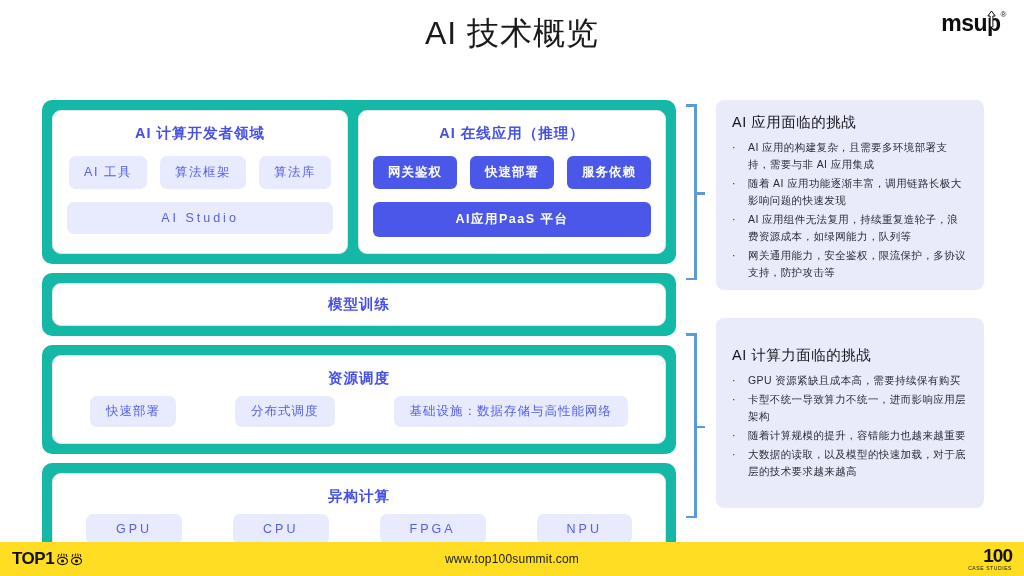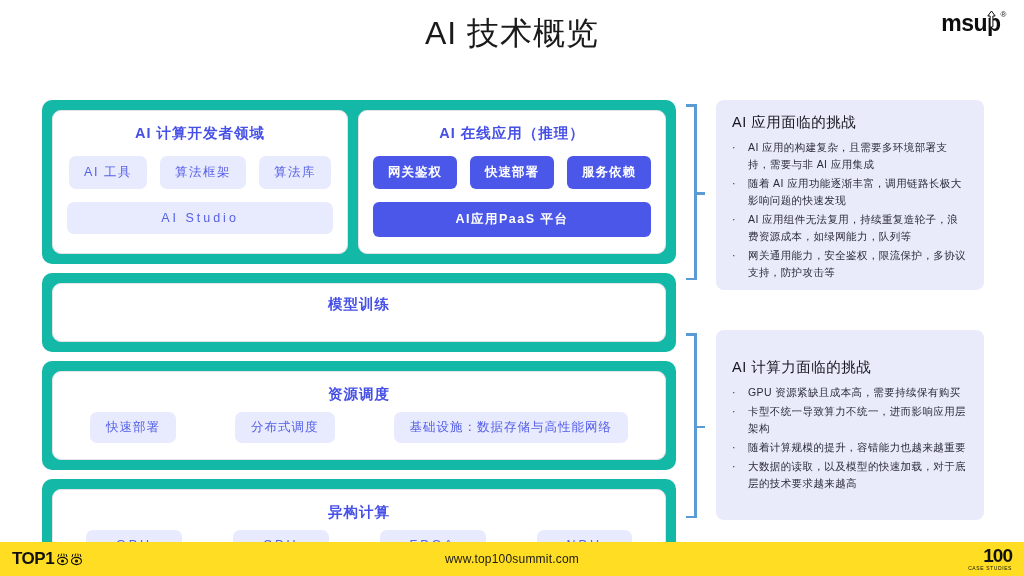--- a/index.html
+++ b/index.html
@@ -69,21 +69,21 @@
     text-align: center;
     white-space: nowrap;
   }
   .tag.wide { display: block; width: 100%; margin-top: 13px; padding: 9px 0; letter-spacing: 3px; }
   .tag.solid { background: #4b57e8; color: #ffffff; font-weight: 700; letter-spacing: 1px; border-radius: 6px; }
   .tag.solid.wide { font-weight: 700; letter-spacing: 1.5px; }
   .tag.sched { padding: 7px 16px; letter-spacing: 1px; }
   .tag.chip { padding: 8px 30px; letter-spacing: 3px; }
 
   .single-line-card { padding: 11px 14px; }
-  .single-line-card .card-title { margin-bottom: 16px; }
+  .single-line-card .card-title { margin-bottom: 0; }
 
   
   .bracket { position: absolute; }
   .bracket .vline { position: absolute; left: 8px; top: 0; bottom: 0; width: 2.5px; background: #5b9bd5; }
   .bracket .cap { position: absolute; left: 0; width: 11px; height: 2.5px; background: #5b9bd5; }
   .bracket .cap.top { top: 0; }
   .bracket .cap.bot { bottom: 0; }
   .bracket .nub { position: absolute; left: 8px; width: 11px; height: 2.5px; background: #5b9bd5; top: 50%; }
 
   
@@ -227,21 +227,21 @@
         <span class="dot">·</span>
         <span class="txt">AI 应用组件无法复用，持续重复造轮子，浪费资源成本，如绿网能力，队列等</span>
       </li>
       <li>
         <span class="dot">·</span>
         <span class="txt">网关通用能力，安全鉴权，限流保护，多协议支持，防护攻击等</span>
       </li>
     </ul>
   </div>
 
-  <div class="info-panel" style="left:716px; top:330px; width:268px; height:190px; padding-top:28px;">
+  <div class="info-panel" style="left:716px; top:318px; width:268px; height:190px; padding-top:28px;">
     <div class="info-title">AI 计算力面临的挑战</div>
     <ul class="info-list">
       <li>
         <span class="dot">·</span>
         <span class="txt">GPU 资源紧缺且成本高，需要持续保有购买</span>
       </li>
       <li>
         <span class="dot">·</span>
         <span class="txt">卡型不统一导致算力不统一，进而影响应用层架构</span>
       </li>

